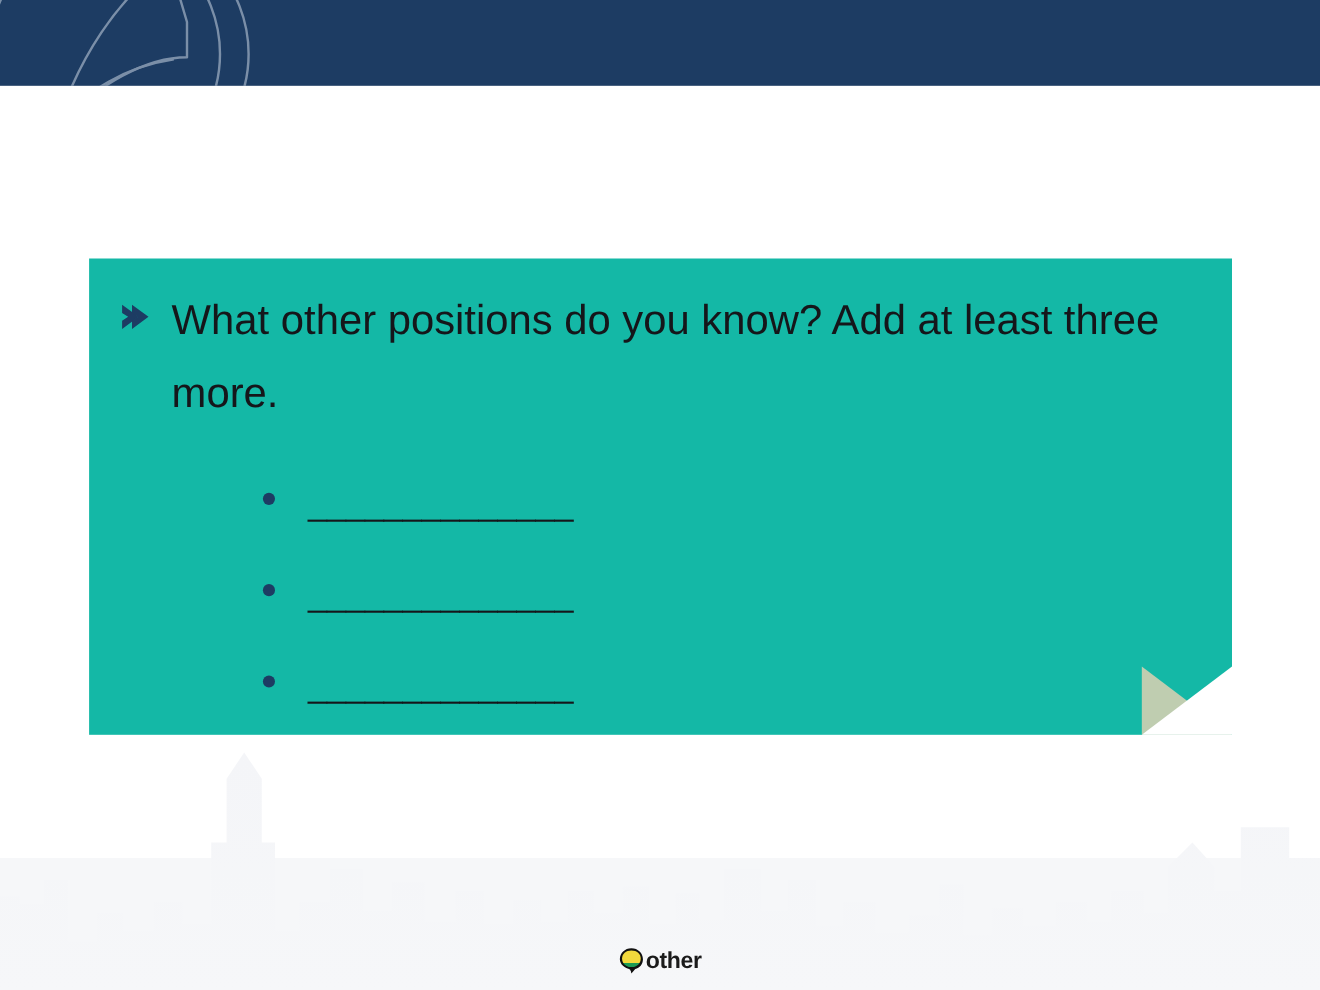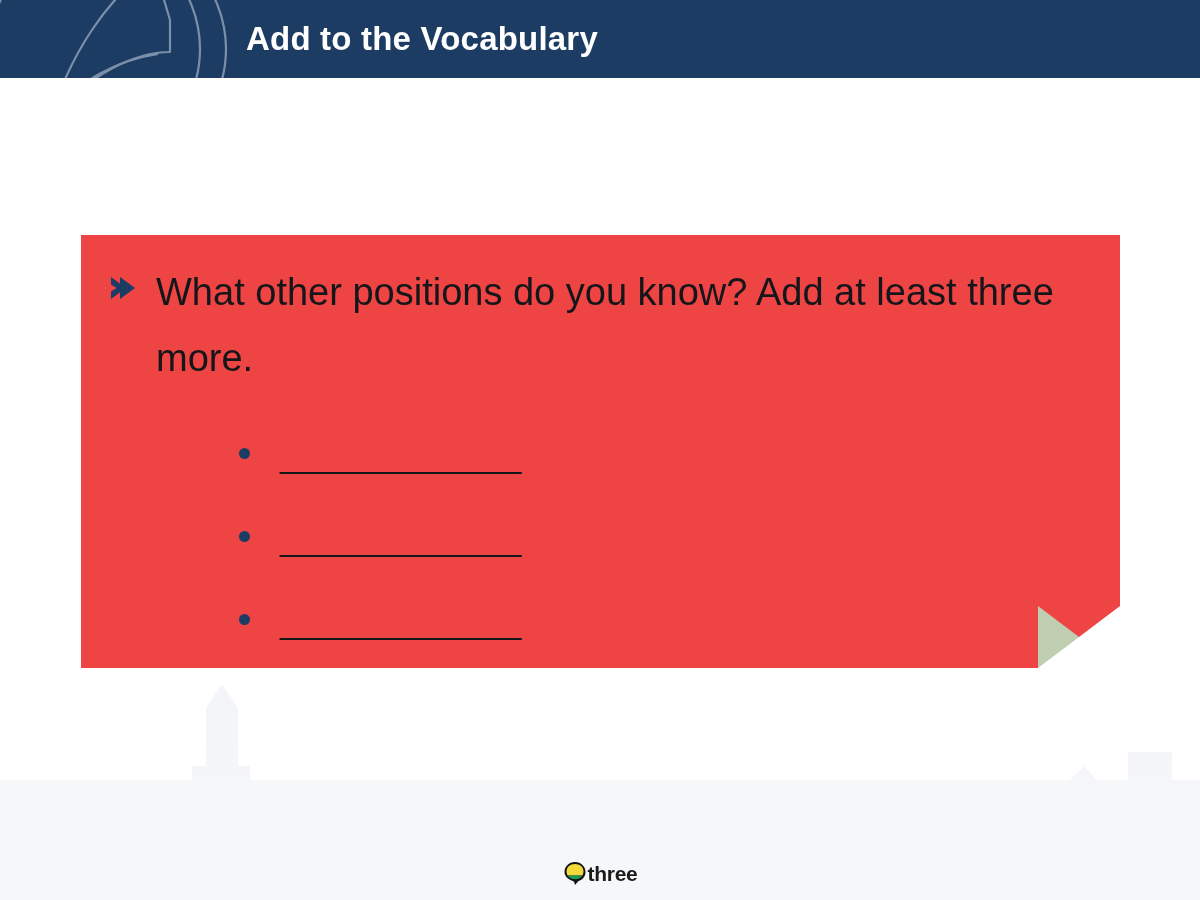--- a/index.html
+++ b/index.html
@@ -74,21 +74,21 @@
     background: #f6f7f9;
   }
 
   
   .card {
     position: absolute;
     left: 81px;
     top: 235px;
     width: 1039px;
     height: 433px;
-    background: #ef4444;
+    background: #14b8a6;
   }
   .card-fold {
     position: absolute;
     right: 0;
     bottom: 0;
     width: 0;
     height: 0;
     border-left: 82px solid transparent;
     border-bottom: 62px solid #ffffff;
   }
@@ -218,21 +218,20 @@
   <div class="header">
     <svg class="header-watermark" viewBox="0 0 290 290" aria-hidden="true">
       <g fill="none" stroke="#c9d4e2" stroke-width="2.2" stroke-linejoin="round">
         <circle cx="150" cy="145" r="118"></circle>
         <circle cx="124" cy="145" r="118"></circle>
         <path d="M196 62 L150 62 L150 30"></path>
         <path d="M196 62 C 150 92, 112 150, 92 216 C 130 170, 178 148, 212 148 L 212 116 Z"></path>
         <path d="M92 216 C 118 176, 160 156, 200 150"></path>
       </g>
     </svg>
-    <div class="header-title">Add to the Vocabulary</div>
   </div>
 
   <div class="card">
 
     <div class="prompt">
       <span class="prompt-chevron">
         <svg width="28" height="26" viewBox="0 0 28 26" aria-hidden="true">
           <path d="M3 2 L18 13 L3 24 L3 16.5 L8.5 13 L3 9.5 Z" fill="#1d3c63"></path>
           <path d="M12 2 L27 13 L12 24 L12 16.5 L17.5 13 L12 9.5 Z" fill="#1d3c63"></path>
         </svg>
@@ -259,16 +258,16 @@
     <div class="card-fold"></div>
   </div>
 
   <div class="footer-logo">
     <svg class="logo-mark" viewBox="0 0 48 50" aria-hidden="true">
       <path d="M24 2 C36 2 45 11 45 22 C45 31 39 38 31 40 L24 48 L22 40 C12 39 3 31 3 22 C3 11 12 2 24 2 Z" fill="#111111"></path>
       <path d="M24 6 C34 6 41 12 41 21 C41 24 40.2 26.6 38.8 28.8 L9.2 28.8 C7.8 26.6 7 24 7 21 C7 12 14 6 24 6 Z" fill="#f2d93c"></path>
       <path d="M9.2 28.8 L38.8 28.8 C36 33.4 30.6 36.4 24 36.4 C17.4 36.4 12 33.4 9.2 28.8 Z" fill="#1c9b55"></path>
       <path d="M22 36 L23.6 43.6 L18.6 38.4 Z" fill="#111111"></path>
     </svg>
-    <span class="logo-word">three</span>
+    <span class="logo-word">other</span>
   </div>
 
 </div>
 
 </body></html>

